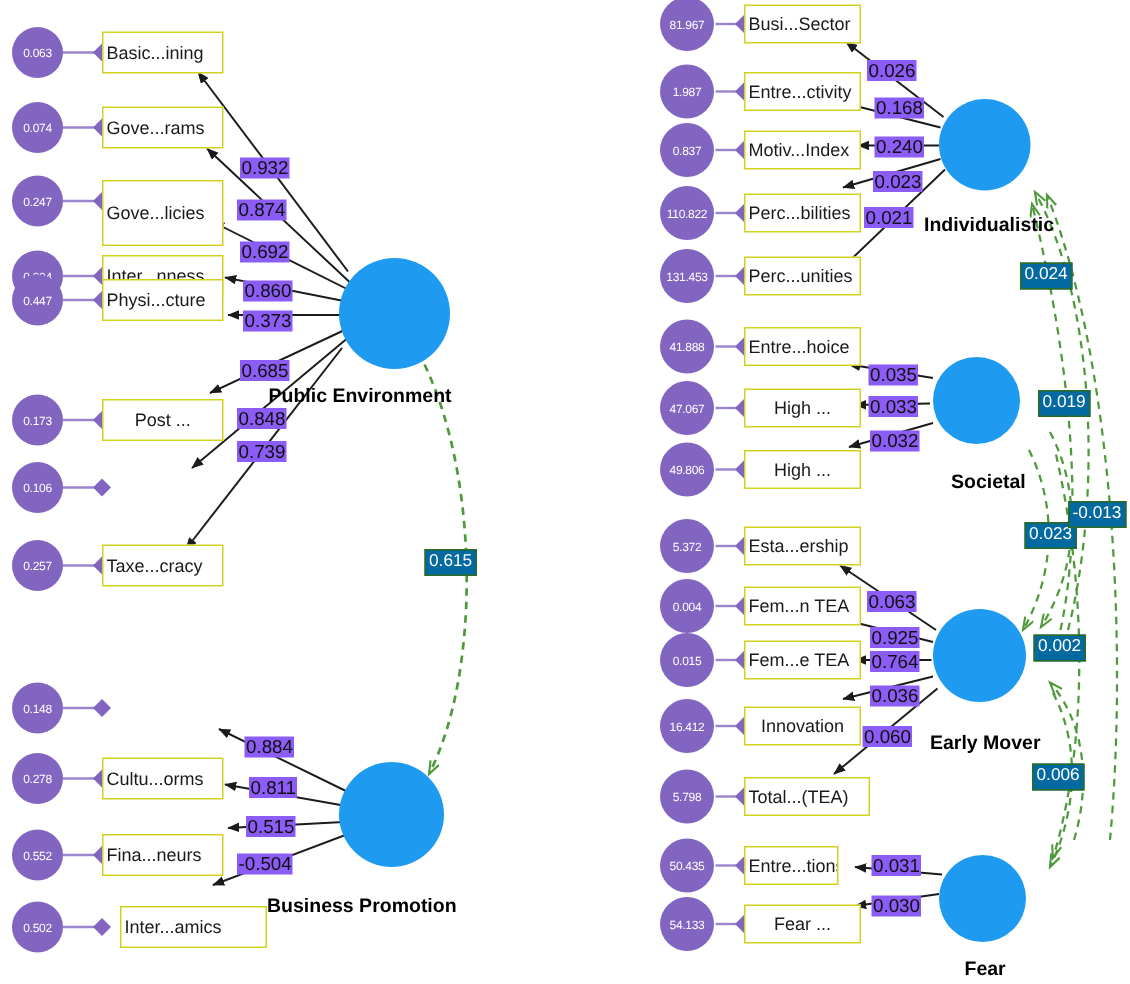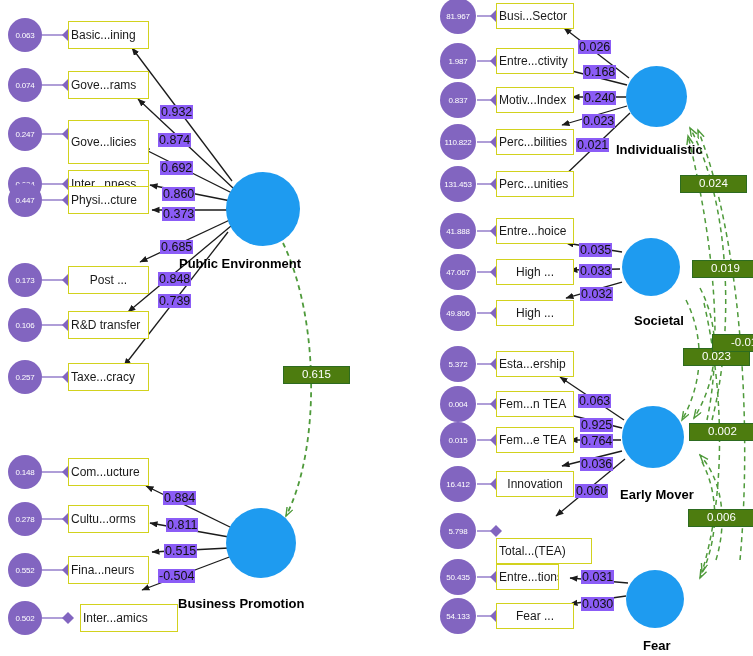--- a/index.html
+++ b/index.html
@@ -28,24 +28,24 @@
   
   .lat{position:absolute;border-radius:50%;background:#1e9bf0;}
   .latlbl{position:absolute;font-size:13px;font-weight:bold;
           color:#000;white-space:nowrap;}
 
   
   .load{position:absolute;font-size:12.5px;color:#111;
         white-space:nowrap;background:#8b5cf6;padding:0 1px;}
 
   
-  .coef{position:absolute;background:#4d7c0f;
+  .coef{position:absolute;background:#0369a1;
         border:1px solid #2d6b20;
         color:#ffffff;font-size:11.5px;line-height:1;
-        padding:2px 18px;white-space:nowrap;}
+        padding:2px 2px;white-space:nowrap;}
 
   svg.wires{position:absolute;left:0;top:0;width:753px;height:656px;
             pointer-events:none;}
 </style>
 </head>
 <body>
 
 <div id="canvas">
 
   <svg class="wires">
@@ -191,41 +191,39 @@
   <div class="err sm" style="left:8px;top:263px">0.173</div>
   <div class="err sm" style="left:8px;top:308px">0.106</div>
   <div class="err sm" style="left:8px;top:360px">0.257</div>
 
   <div class="ind" style="left:68px;top:21px;width:81px;height:28px">Basic...ining</div>
   <div class="ind" style="left:68px;top:71px;width:81px;height:28px">Gove...rams</div>
   <div class="ind" style="left:68px;top:120px;width:81px;height:44px">Gove...licies</div>
   <div class="ind" style="left:68px;top:170px;width:81px;height:28px">Inter...nness</div>
   <div class="ind" style="left:68px;top:186px;width:81px;height:28px">Physi...cture</div>
   <div class="ind ctr" style="left:68px;top:266px;width:81px;height:28px">Post ...</div>
-  <div class="ind" style="left:68px;top:311px;width:81px;height:28px">R&amp;D transfer</div>
   <div class="ind" style="left:68px;top:363px;width:81px;height:28px">Taxe...cracy</div>
 
   <div class="load" style="left:160px;top:105px">0.932</div>
   <div class="load" style="left:158px;top:133px">0.874</div>
   <div class="load" style="left:160px;top:161px">0.692</div>
   <div class="load" style="left:162px;top:187px">0.860</div>
   <div class="load" style="left:162px;top:207px">0.373</div>
   <div class="load" style="left:160px;top:240px">0.685</div>
   <div class="load" style="left:158px;top:272px">0.848</div>
   <div class="load" style="left:158px;top:294px">0.739</div>
 
   <div class="lat" style="left:226px;top:172px;width:74px;height:74px"></div>
   <div class="latlbl" style="left:179px;top:256px">Public Environment</div>
 
   <div class="err sm" style="left:8px;top:455px">0.148</div>
   <div class="err sm" style="left:8px;top:502px">0.278</div>
   <div class="err sm" style="left:8px;top:553px">0.552</div>
   <div class="err sm" style="left:8px;top:601px">0.502</div>
 
-  <div class="ind" style="left:68px;top:458px;width:81px;height:28px">Com...ucture</div>
   <div class="ind" style="left:68px;top:556px;width:81px;height:28px">Fina...neurs</div>
   <div class="ind" style="left:68px;top:505px;width:81px;height:28px">Cultu...orms</div>
   <div class="ind" style="left:80px;top:604px;width:98px;height:28px">Inter...amics</div>
 
   <div class="load" style="left:163px;top:491px">0.884</div>
   <div class="load" style="left:166px;top:518px">0.811</div>
   <div class="load" style="left:164px;top:544px">0.515</div>
   <div class="load" style="left:158px;top:569px">-0.504</div>
 
   <div class="lat" style="left:226px;top:508px;width:70px;height:70px"></div>
@@ -272,21 +270,21 @@
   <div class="err md" style="left:440px;top:346px">5.372</div>
   <div class="err md" style="left:440px;top:386px">0.004</div>
   <div class="err md" style="left:440px;top:422px">0.015</div>
   <div class="err md" style="left:440px;top:466px">16.412</div>
   <div class="err md" style="left:440px;top:513px">5.798</div>
 
   <div class="ind" style="left:496px;top:351px;width:78px;height:26px">Esta...ership</div>
   <div class="ind" style="left:496px;top:391px;width:78px;height:26px">Fem...n TEA</div>
   <div class="ind" style="left:496px;top:427px;width:78px;height:26px">Fem...e TEA</div>
   <div class="ind ctr" style="left:496px;top:471px;width:78px;height:26px">Innovation</div>
-  <div class="ind" style="left:496px;top:538px;width:96px;height:26px">Total...(TEA)</div>
+  <div class="ind" style="left:496px;top:518px;width:84px;height:26px">Total...(TEA)</div>
 
   <div class="load" style="left:578px;top:394px">0.063</div>
   <div class="load" style="left:580px;top:418px">0.925</div>
   <div class="load" style="left:580px;top:434px">0.764</div>
   <div class="load" style="left:580px;top:457px">0.036</div>
   <div class="load" style="left:575px;top:484px">0.060</div>
 
   <div class="lat" style="left:622px;top:406px;width:62px;height:62px"></div>
   <div class="latlbl" style="left:620px;top:487px">Early Mover</div>
 

